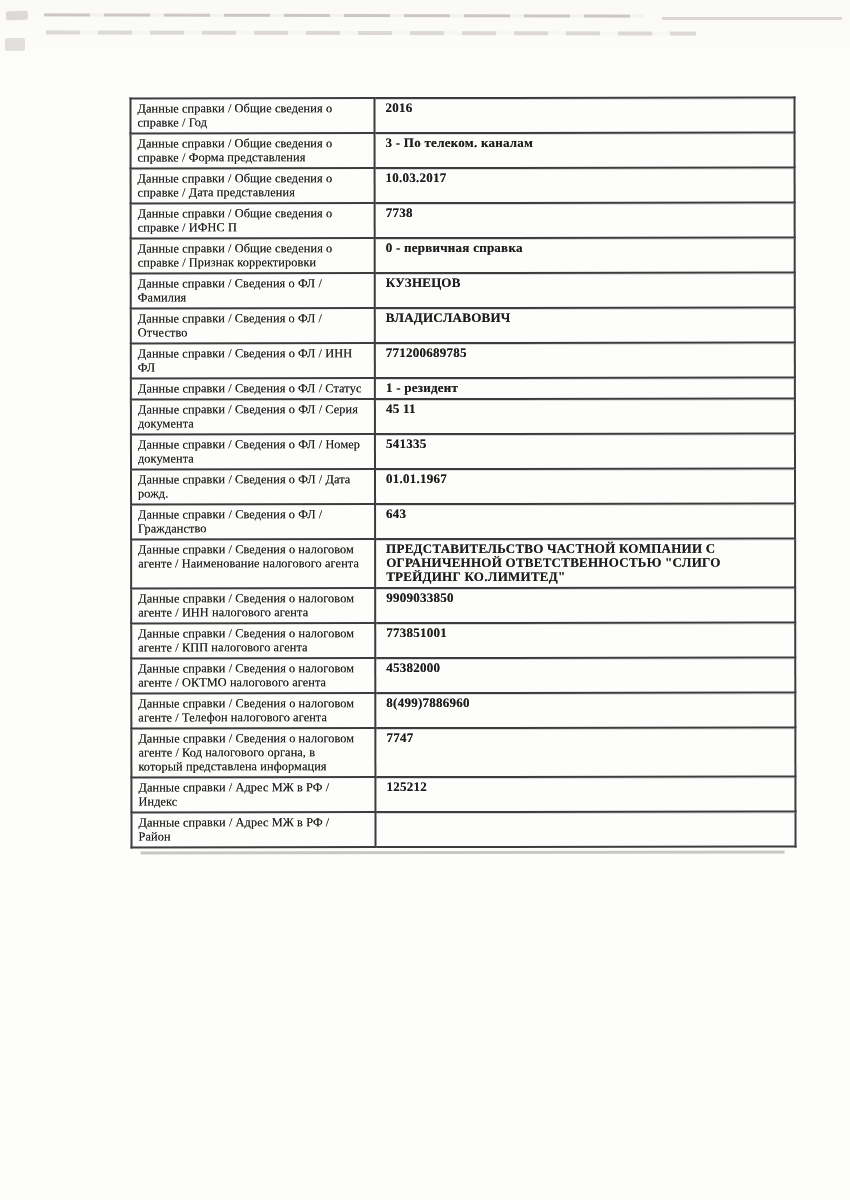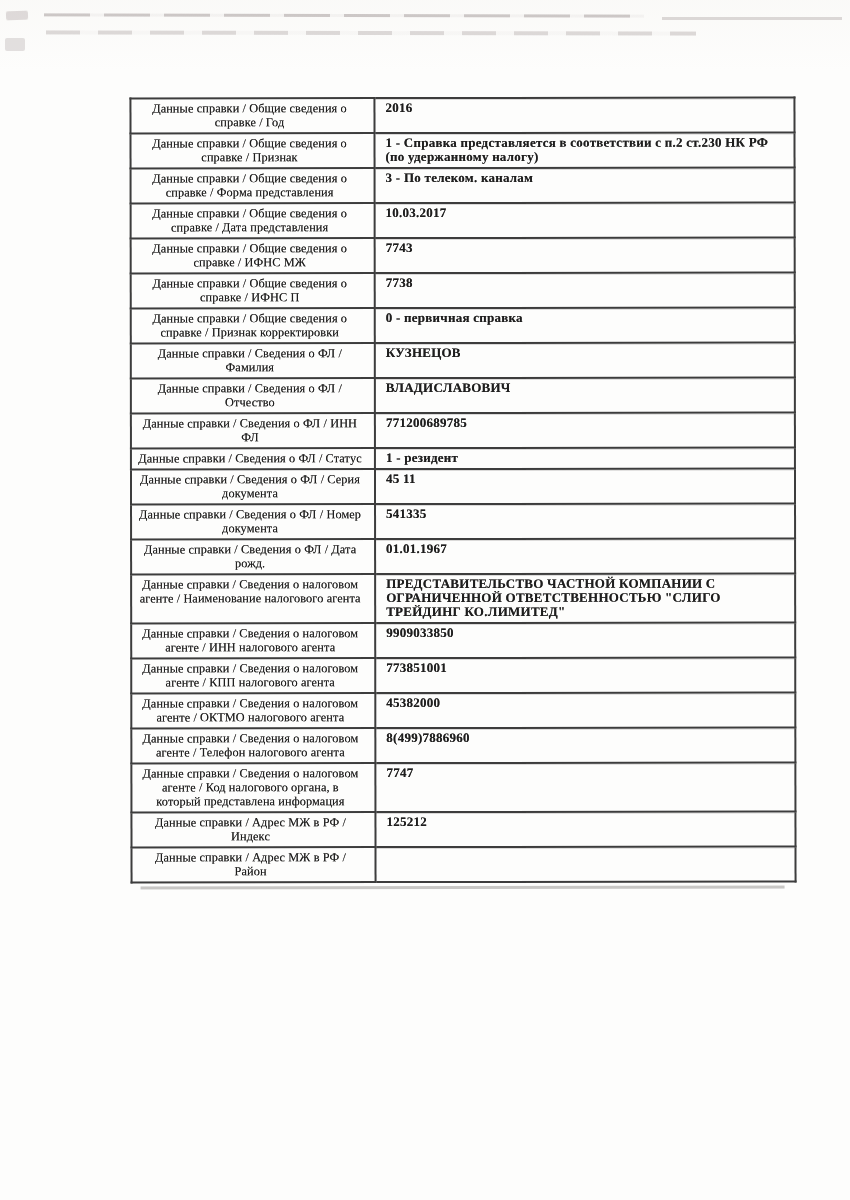--- a/index.html
+++ b/index.html
@@ -41,21 +41,20 @@
     vertical-align:top;
     color:#1e1e1e;
     text-shadow:0 0 .5px rgba(45,42,40,.75);
     overflow:hidden;
   }
   td.label{
     width:224px;
     font-size:12.3px;line-height:14px;
     padding:2px 12px 3px 6px;
     letter-spacing:.1px;
-    text-align:center;
   }
   td.value{
     font-size:13px;line-height:14px;
     padding:2px 24px 3px 10px;
     letter-spacing:.25px;
     font-weight:bold;
     color:#232220;
   }
   
   td.value{font-weight:600;}
@@ -74,34 +73,26 @@
   <div class="streak s3"></div>
 
   <div class="table-wrap">
     <table class="doc">
       <tbody>
           <tr>
     <td class="label">Данные справки / Общие сведения о справке / Год</td>
     <td class="value">2016</td>
   </tr>
           <tr>
-    <td class="label">Данные справки / Общие сведения о справке / Признак</td>
-    <td class="value">1 - Справка представляется в соответствии с п.2 ст.230 НК РФ (по удержанному налогу)</td>
-  </tr>
-          <tr>
     <td class="label">Данные справки / Общие сведения о справке / Форма представления</td>
     <td class="value">3 - По телеком. каналам</td>
   </tr>
           <tr>
     <td class="label">Данные справки / Общие сведения о справке / Дата представления</td>
     <td class="value">10.03.2017</td>
-  </tr>
-          <tr>
-    <td class="label">Данные справки / Общие сведения о справке / ИФНС МЖ</td>
-    <td class="value">7743</td>
   </tr>
           <tr>
     <td class="label">Данные справки / Общие сведения о справке / ИФНС П</td>
     <td class="value">7738</td>
   </tr>
           <tr>
     <td class="label">Данные справки / Общие сведения о справке / Признак корректировки</td>
     <td class="value">0 - первичная справка</td>
   </tr>
           <tr>
@@ -124,20 +115,24 @@
     <td class="label">Данные справки / Сведения о ФЛ / Серия документа</td>
     <td class="value">45 11</td>
   </tr>
           <tr>
     <td class="label">Данные справки / Сведения о ФЛ / Номер документа</td>
     <td class="value">541335</td>
   </tr>
           <tr>
     <td class="label">Данные справки / Сведения о ФЛ / Дата рожд.</td>
     <td class="value">01.01.1967</td>
+  </tr>
+          <tr>
+    <td class="label">Данные справки / Сведения о ФЛ / Гражданство</td>
+    <td class="value">643</td>
   </tr>
           <tr>
     <td class="label">Данные справки / Сведения о налоговом агенте / Наименование налогового агента</td>
     <td class="value">ПРЕДСТАВИТЕЛЬСТВО ЧАСТНОЙ КОМПАНИИ С ОГРАНИЧЕННОЙ ОТВЕТСТВЕННОСТЬЮ "СЛИГО ТРЕЙДИНГ КО.ЛИМИТЕД"</td>
   </tr>
           <tr>
     <td class="label">Данные справки / Сведения о налоговом агенте / ИНН налогового агента</td>
     <td class="value">9909033850</td>
   </tr>
           <tr>

